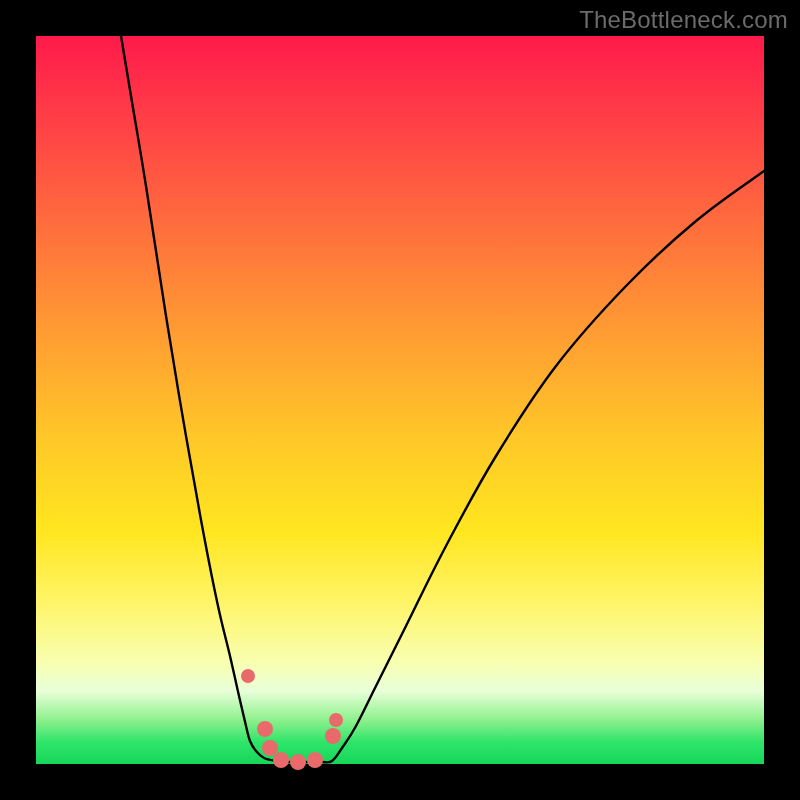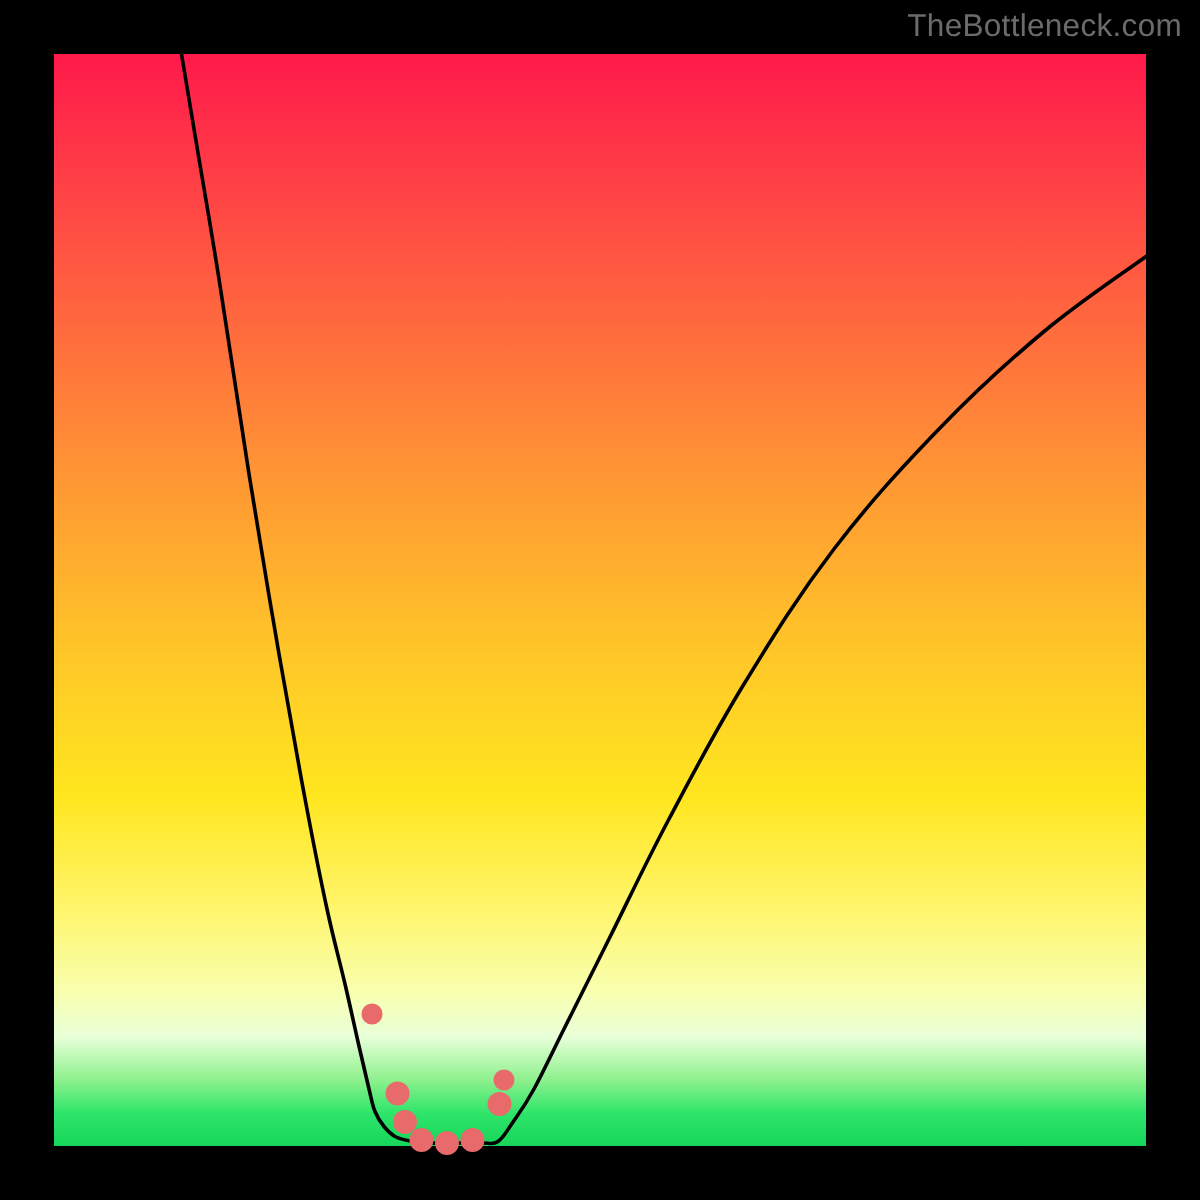--- a/index.html
+++ b/index.html
@@ -40,21 +40,21 @@
       #8cf08c 94%,
       #2ee56a 97%,
       #16d65a 100%
     );
   }
   .watermark {
     position: absolute;
     top: 6px;
     right: 12px;
     color: #6b6b6b;
-    font-size: 21px;
+    font-size: 24px;
     letter-spacing: 0.2px;
     user-select: none;
   }
   svg.curve {
     position: absolute;
     left: 0;
     top: 0;
     width: 728px;
     height: 728px;
     overflow: visible;

